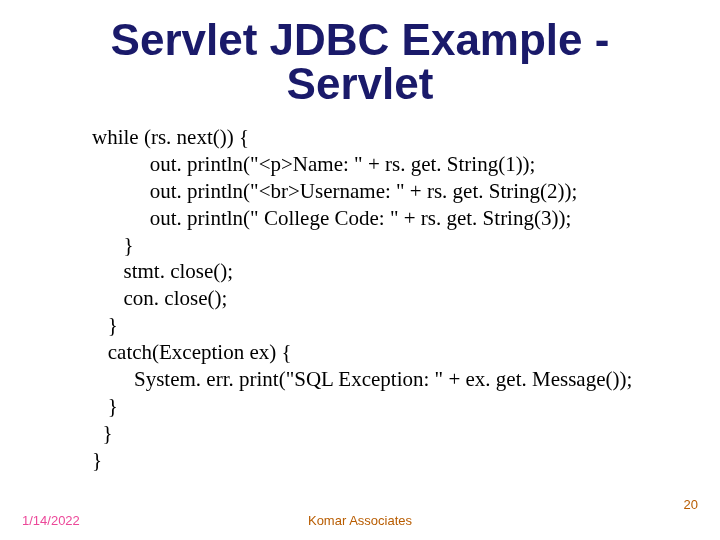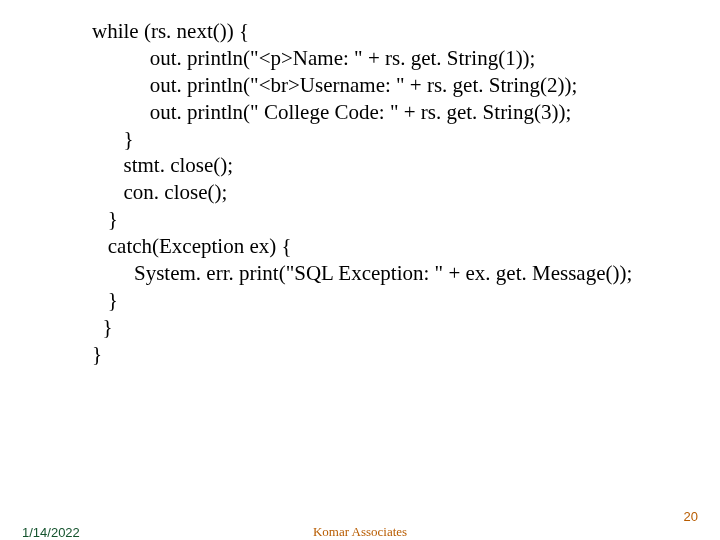--- a/index.html
+++ b/index.html
@@ -45,42 +45,42 @@
     bottom: 12px;
     left: 0;
     width: 100%;
     font-family: Arial, Helvetica, sans-serif;
     font-size: 13px;
   }
   .footer-date {
     position: absolute;
     left: 22px;
     bottom: 0;
-    color: #14532d;
+    color: #ec4899;
   }
   .footer-org {
     position: absolute;
     width: 100%;
     text-align: center;
     bottom: 0;
     color: #b85c00;
-    font-family: Liberation Serif, serif;
   }
   .footer-page {
     position: absolute;
     right: 22px;
     bottom: 16px;
     color: #b85c00;
   }
 </style>
 </head>
 <body>
 
 <div class="slide">
 
+  <h1 class="title">Servlet JDBC Example - Servlet</h1>
 
   <pre class="code-block"><span>while (rs. next()) {</span>
 <span>           out. println("&lt;p&gt;Name: " + rs. get. String(1));</span>
 <span>           out. println("&lt;br&gt;Username: " + rs. get. String(2));</span>
 <span>           out. println(" College Code: " + rs. get. String(3));</span>
 <span>      }</span>
 <span>      stmt. close();</span>
 <span>      con. close();</span>
 <span>   }</span>
 <span>   catch(Exception ex) {</span>

